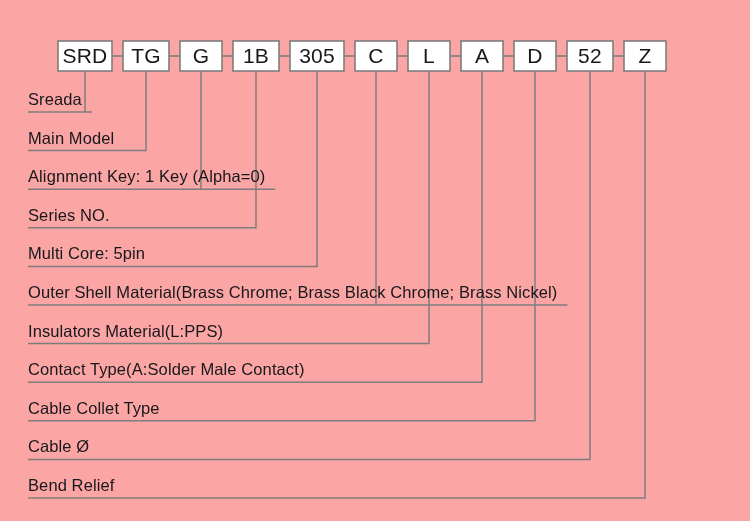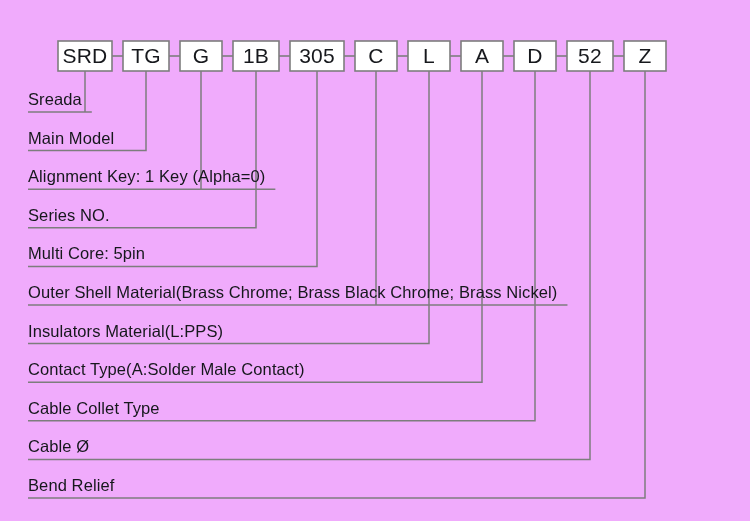--- a/index.html
+++ b/index.html
@@ -8,21 +8,21 @@
     padding: 0;
     background: #ffffff;
   }
   body {
     font-family: "Liberation Sans", sans-serif;
   }
   #diagram-root {
     position: relative;
     width: 750px;
     height: 521px;
-    background: #f0abfc;
+    background: #fca5a5;
     overflow: hidden;
   }
   svg#diagram-svg {
     position: absolute;
     top: 0;
     left: 0;
     width: 750px;
     height: 521px;
     display: block;
   }

